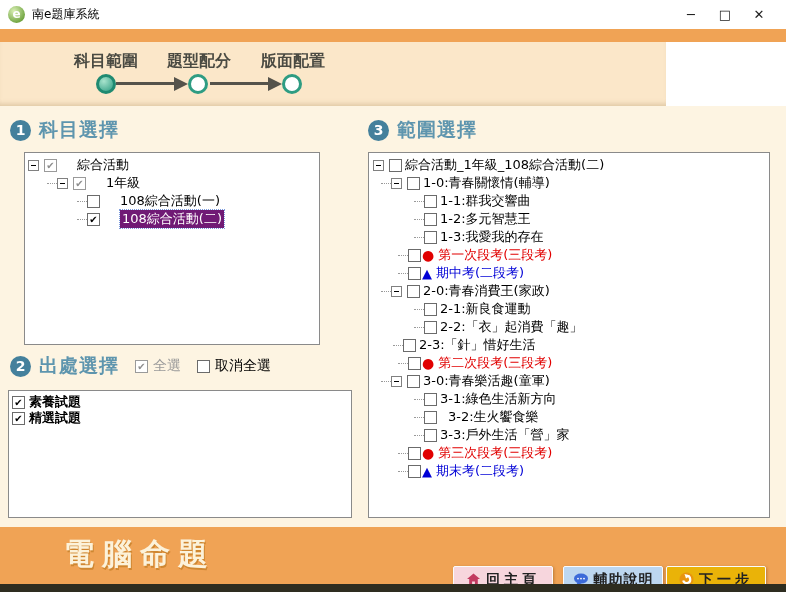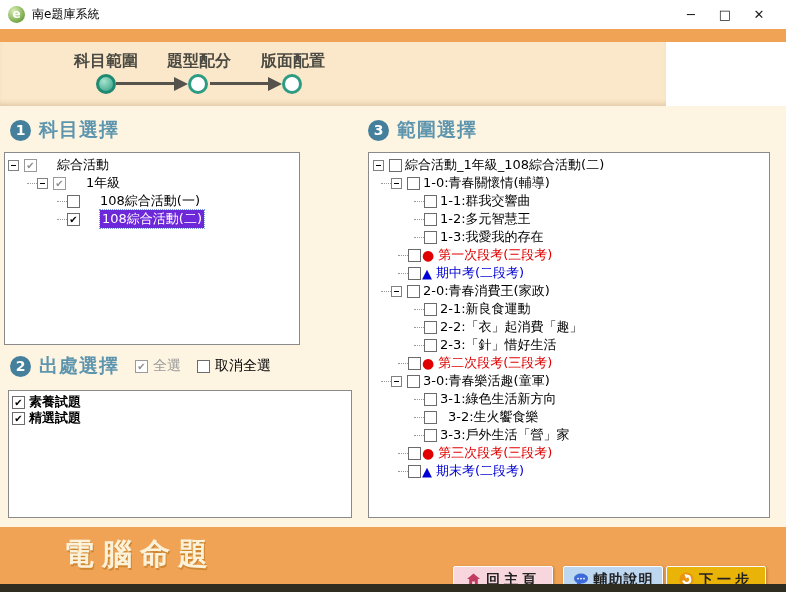--- a/index.html
+++ b/index.html
@@ -50,21 +50,21 @@
       font-size:10px;line-height:11px;text-align:center;color:#000;}
   .cb.on::after{content:"✔";}
   .cb.grey{border-color:#9a9a9a;}
   .cb.grey::after{content:"✔";color:#8e8e8e;}
   .mk{flex:none;margin:0 1px;}
   .mkc{color:#e10000;font-size:14px;line-height:14px;}
   .mkt{color:#0000d6;font-size:13px;line-height:13px;}
   .tlabel{font-size:13px;color:#000;white-space:nowrap;}
   .tlabel.red{color:#e10000;}
   .tlabel.blue{color:#0000d6;}
-  .tlabel.sel{background:#6d28d9;color:#fff;outline:1px dotted #7a9add;padding:0 2px;}
+  .tlabel.sel{background:#701a75;color:#fff;outline:1px dotted #7a9add;padding:0 2px;}
   .srow{display:flex;align-items:center;height:16px;padding-left:3px;}
   .slabel{font-size:13px;color:#000;font-weight:600;white-space:nowrap;}
   
   .hcbgroup{display:flex;align-items:center;margin-left:16px;}
   .hcblabel{font-size:14px;margin-left:5px;white-space:nowrap;}
   .hcblabel.dim{color:#9a9a9a;}
   
   .brand{position:absolute;left:64px;top:7px;font-size:30px;font-weight:bold;letter-spacing:8px;
          color:#fcf2da;text-shadow:1px 2px 0 rgba(201,130,44,.85);white-space:nowrap;}
   .fbtn{position:absolute;top:17px;width:100px;height:27px;display:flex;align-items:center;
@@ -106,21 +106,21 @@
     <div class="stepcircle" style="left:282px"></div>
   </div>
 
   <div class="mainarea">
 
     <div class="sechdr" style="left:10px;top:12px">
       <span class="badge">1</span>
       <span class="sectitle">科目選擇</span>
     </div>
 
-    <div class="panel" style="left:4px;top:46px;width:296px;height:193px" id="subject-tree">
+    <div class="panel" style="left:24px;top:46px;width:296px;height:193px" id="subject-tree">
         <div class="trow" style="padding-left: 3px;">
           <span class="exp"></span>
           <span class="cb grey"></span>
           <span class="tlabel" style="margin-left: 20px;">綜合活動</span>
         </div>
         <div class="trow" style="padding-left: 22px;">
           <span class="stub"></span>
           <span class="exp"></span>
           <span class="cb grey"></span>
           <span class="tlabel" style="margin-left: 20px;">1年級</span>
@@ -215,21 +215,21 @@
         <div class="trow" style="padding-left: 45px;">
           <span class="stub"></span>
           <span class="cb"></span>
           <span class="tlabel" style="margin-left: 3px;">2-1:新良食運動</span>
         </div>
         <div class="trow" style="padding-left: 45px;">
           <span class="stub"></span>
           <span class="cb"></span>
           <span class="tlabel" style="margin-left: 3px;">2-2:「衣」起消費「趣」</span>
         </div>
-        <div class="trow" style="padding-left: 45px;">
+        <div class="trow" style="padding-left: 24px;">
           <span class="stub"></span>
           <span class="cb"></span>
           <span class="tlabel" style="margin-left: 3px;">2-3:「針」惜好生活</span>
         </div>
         <div class="trow" style="padding-left: 29px;">
           <span class="stub"></span>
           <span class="cb"></span>
           <span class="mk mkc">●</span>
           <span class="tlabel red" style="margin-left: 3px;">第二次段考(三段考)</span>
         </div>

